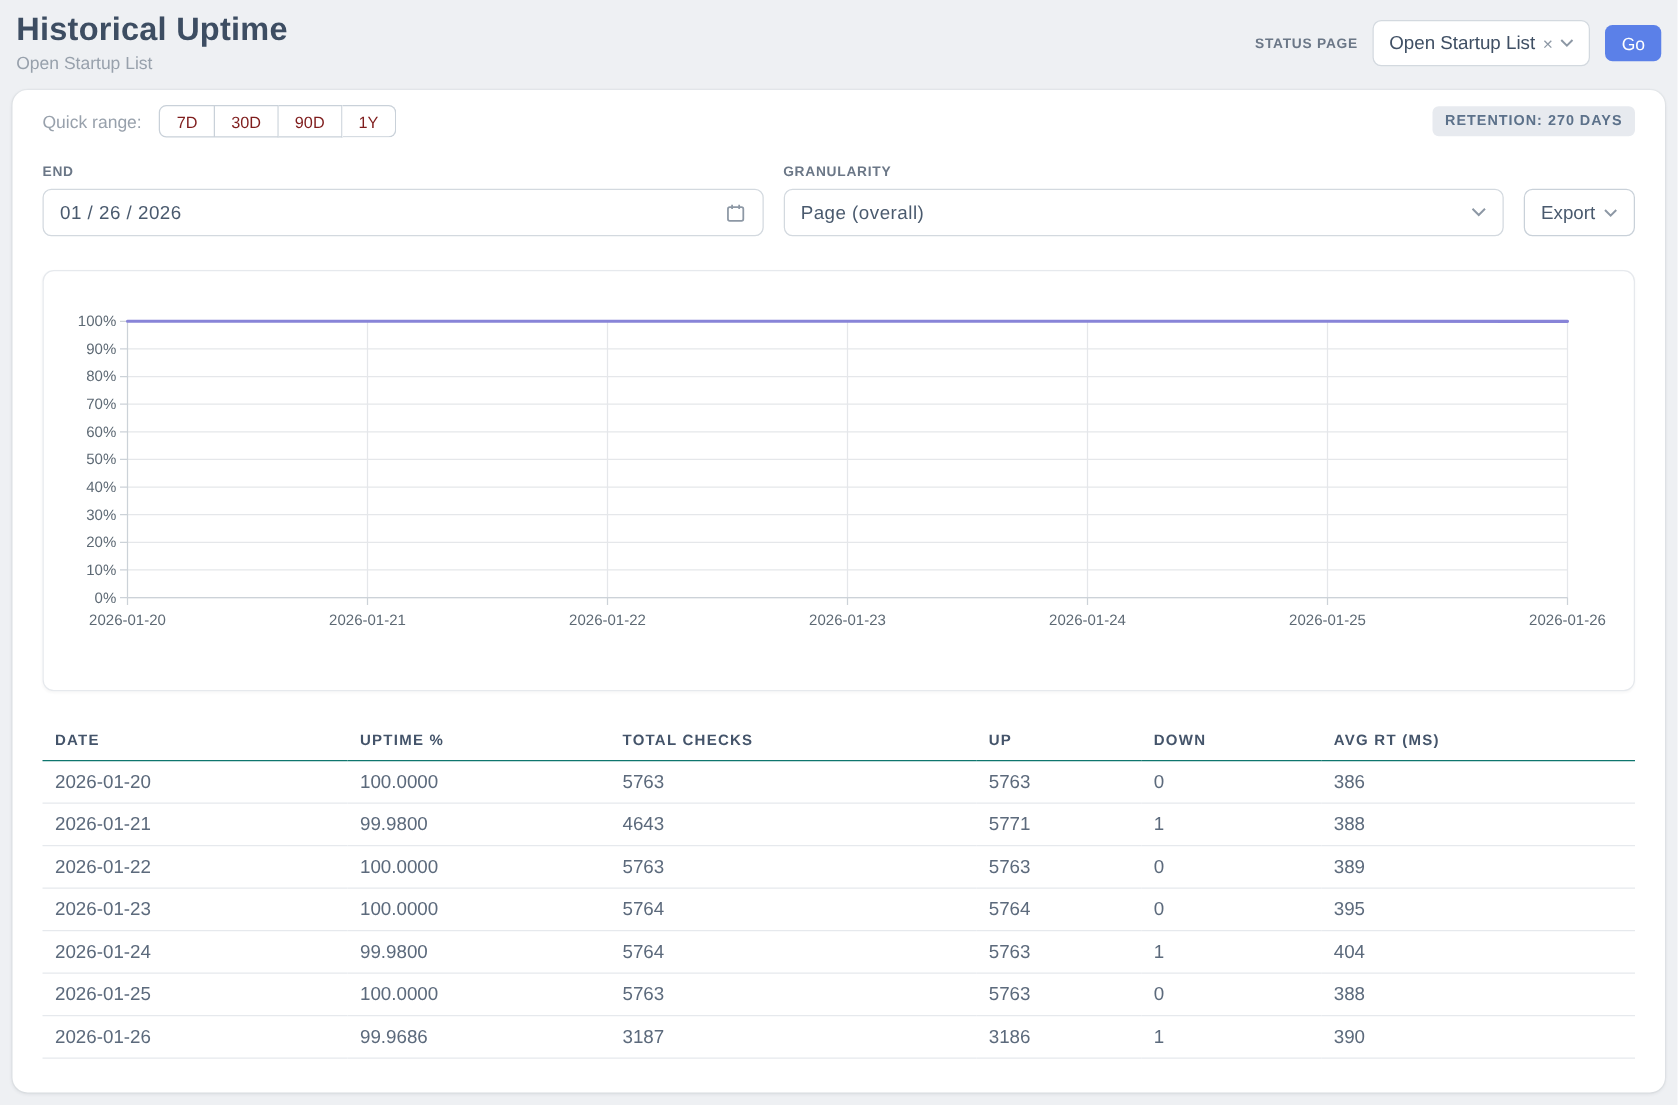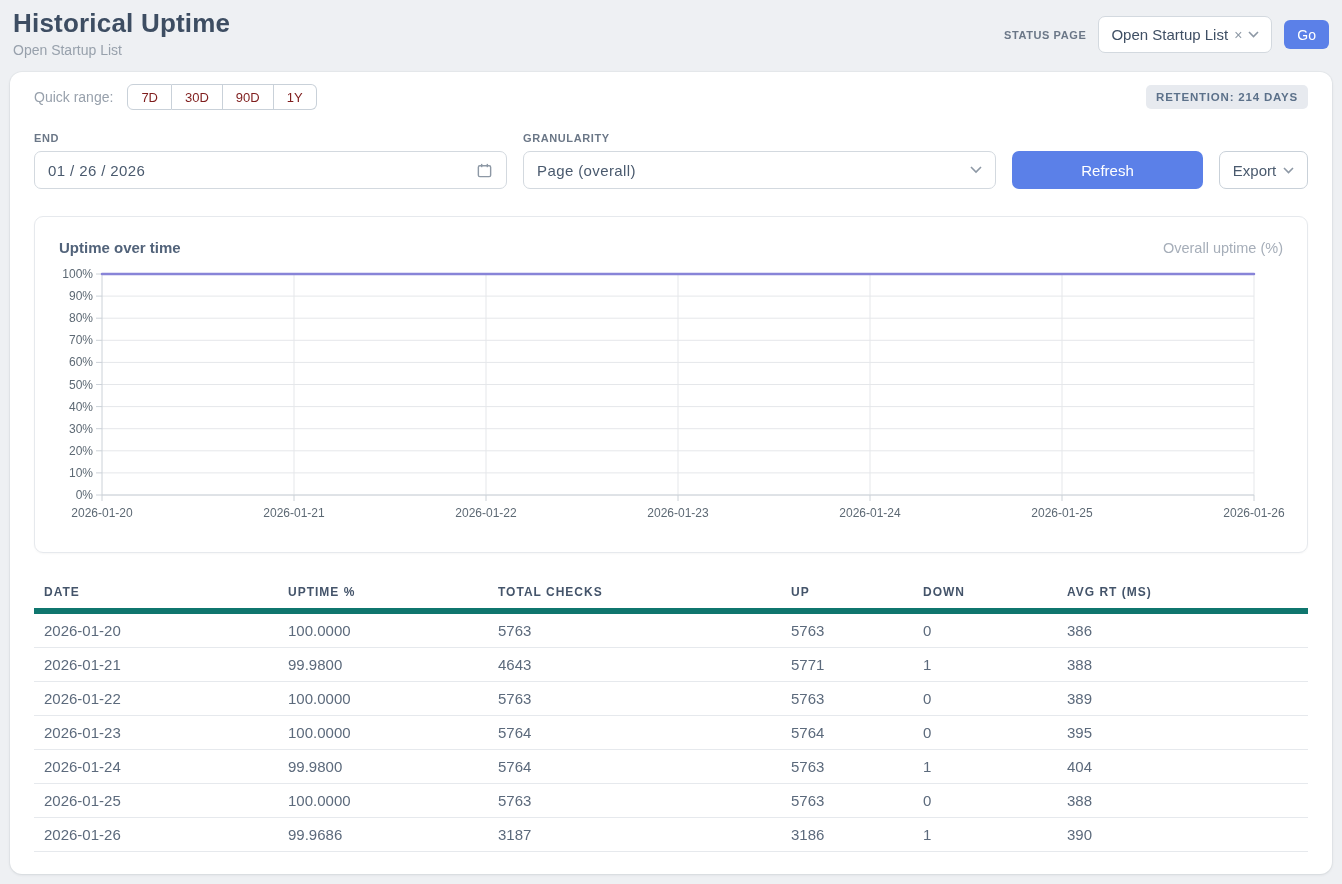--- a/index.html
+++ b/index.html
@@ -86,21 +86,21 @@
   }
   .chart-head { display:flex; align-items:center; justify-content:space-between; }
   .chart-title { font-size:15px; font-weight:700; color:#52637a; }
   .chart-legend { font-size:14.5px; color:#a6aeb9; }
   .chart-area { margin-top:12px; }
   
   .data-table { width:100%; border-collapse:collapse; margin-top:23px; table-layout:fixed; }
   .data-table th {
     text-align:left; font-size:12px; font-weight:700; color:#44546a;
     letter-spacing:1px; text-transform:uppercase;
-    padding:9px 10px; border-bottom:6px solid #0f766e;
+    padding:9px 10px; border-bottom:1px solid #0f766e;
   }
   .data-table td {
     font-size:15px; color:#5c6a7c; padding:8px 10px;
     border-bottom:1px solid #e6e9ed;
   }
 </style>
 </head>
 <body>
 
 <div class="top-header">
@@ -126,21 +126,21 @@
   <div class="row-quick">
     <div class="quick-left">
       <span class="quick-label">Quick range:</span>
       <div class="btn-group" id="quick-range-buttons">
           <button>7D</button>
           <button>30D</button>
           <button>90D</button>
           <button>1Y</button>
         </div>
     </div>
-    <span class="retention-badge">RETENTION: 214 DAYS</span>
+    <span class="retention-badge">RETENTION: 270 DAYS</span>
   </div>
 
   <div class="filter-row">
     <div class="field">
       <span class="micro-label">END</span>
       <div class="input-box">
         <span class="val">01 / 26 / 2026</span>
         <svg width="17" height="17" viewBox="0 0 18 18">
           <rect class="cal-icon" x="2.5" y="4" width="13" height="11.5" rx="1.5"></rect>
           <line class="cal-icon" x1="6" y1="2" x2="6" y2="5.5"></line>
@@ -150,34 +150,29 @@
     </div>
     <div class="field">
       <span class="micro-label">GRANULARITY</span>
       <div class="input-box select-box">
         <span class="val">Page (overall)</span>
         <svg width="12" height="8" viewBox="0 0 12 8">
             <polyline class="chev" points="1,1 6,6 11,1"></polyline>
           </svg>
       </div>
     </div>
-    <button class="refresh-btn">Refresh</button>
     <button class="export-btn">
       <span>Export</span>
       <svg width="11" height="7" viewBox="0 0 11 7">
           <polyline class="chev" points="1,1 5.5,5.5 10,1"></polyline>
         </svg>
     </button>
   </div>
 
   <div class="chart-card">
-    <div class="chart-head">
-      <span class="chart-title">Uptime over time</span>
-      <span class="chart-legend">Overall uptime (%)</span>
-    </div>
     <div class="chart-area" id="chart-area"><svg width="1228" height="260">
           <line x1="43" y1="227" x2="1195" y2="227" stroke="#e5e7ea" stroke-width="1"></line>
           <line x1="37" y1="227" x2="43" y2="227" stroke="#ccd2d8" stroke-width="1"></line>
           <text x="34" y="231" text-anchor="end" font-size="12" fill="#5d6974" font-family="Liberation Sans, sans-serif">0%</text>
           <line x1="43" y1="204.9" x2="1195" y2="204.9" stroke="#e5e7ea" stroke-width="1"></line>
           <line x1="37" y1="204.9" x2="43" y2="204.9" stroke="#ccd2d8" stroke-width="1"></line>
           <text x="34" y="208.9" text-anchor="end" font-size="12" fill="#5d6974" font-family="Liberation Sans, sans-serif">10%</text>
           <line x1="43" y1="182.8" x2="1195" y2="182.8" stroke="#e5e7ea" stroke-width="1"></line>
           <line x1="37" y1="182.8" x2="43" y2="182.8" stroke="#ccd2d8" stroke-width="1"></line>
           <text x="34" y="186.8" text-anchor="end" font-size="12" fill="#5d6974" font-family="Liberation Sans, sans-serif">20%</text>

